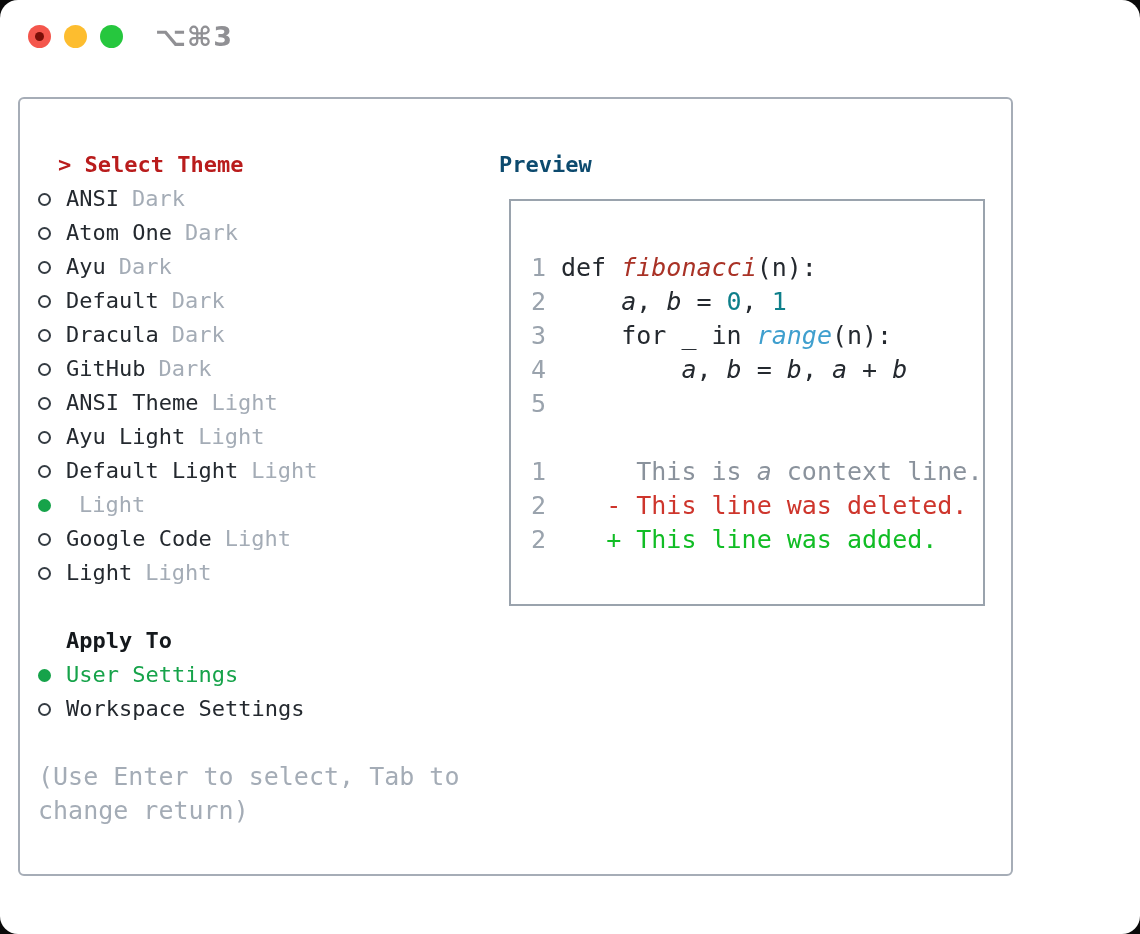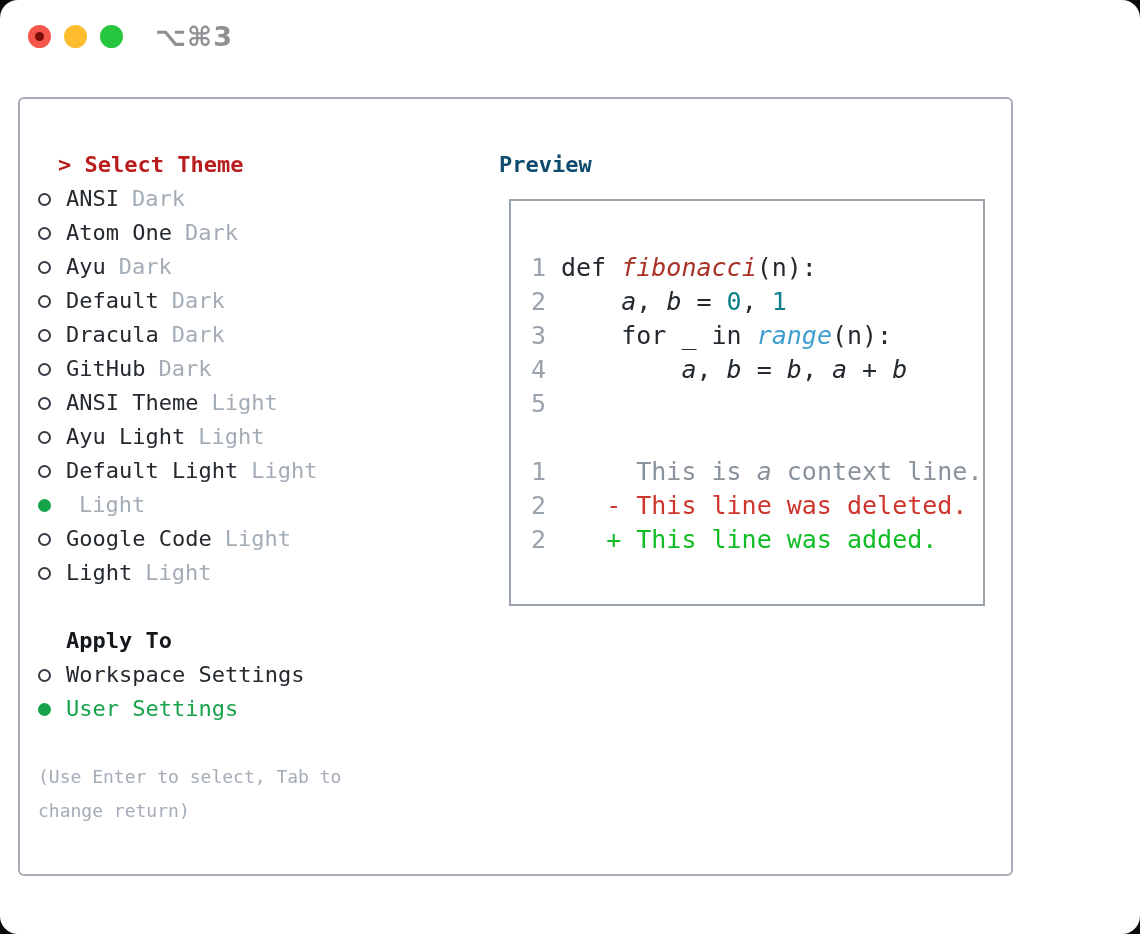--- a/index.html
+++ b/index.html
@@ -40,21 +40,21 @@
   .bullet{
     flex:0 0 auto;width:13px;height:13px;border-radius:50%;
     border:2px solid #353c43;box-sizing:border-box;margin-right:15px;
   }
   .bullet.filled{border-color:var(--green);background:var(--green);}
   .theme-name{color:var(--ink);}
   .theme-name.selected{color:var(--green);}
   .variant{color:var(--muted);margin-left:13px;}
   .apply-label{color:var(--ink);}
   .apply-label.selected{color:var(--green);}
-  .hint-line{height:34px;line-height:34px;font-size:18px;color:var(--muted);white-space:pre;}
+  .hint-line{height:34px;line-height:34px;font-size:25px;color:var(--muted);white-space:pre;}
   
   .preview-header{
     position:absolute;left:479px;top:49px;height:34px;line-height:34px;
     font-size:22px;font-weight:bold;color:#0c4a6e;
   }
   .preview-box{
     position:absolute;left:489px;top:100px;width:476px;height:407px;
     border:2px solid var(--box-border);box-sizing:border-box;
     padding:50px 0 0 20px;overflow:hidden;background:#ffffff;
   }
@@ -97,22 +97,22 @@
           <div class="row"><span class="bullet"></span><span class="theme-name">ANSI Theme</span><span class="variant">Light</span></div>
           <div class="row"><span class="bullet"></span><span class="theme-name">Ayu Light</span><span class="variant">Light</span></div>
           <div class="row"><span class="bullet"></span><span class="theme-name">Default Light</span><span class="variant">Light</span></div>
           <div class="row"><span class="bullet filled"></span><span class="variant">Light</span></div>
           <div class="row"><span class="bullet"></span><span class="theme-name">Google Code</span><span class="variant">Light</span></div>
           <div class="row"><span class="bullet"></span><span class="theme-name">Light</span><span class="variant">Light</span></div>
         </div>
       <div class="spacer"></div>
       <div class="row subheader">Apply To</div>
       <div id="apply-list">
+          <div class="row"><span class="bullet filled"></span><span class="apply-label selected">User Settings</span></div>
           <div class="row"><span class="bullet"></span><span class="apply-label">Workspace Settings</span></div>
-          <div class="row"><span class="bullet filled"></span><span class="apply-label selected">User Settings</span></div>
         </div>
       <div class="spacer"></div>
       <div id="hint">
           <div class="hint-line">(Use Enter to select, Tab to</div>
           <div class="hint-line">change return)</div>
         </div>
     </div>
 
     <div class="preview-header">Preview</div>
     <div class="preview-box">

